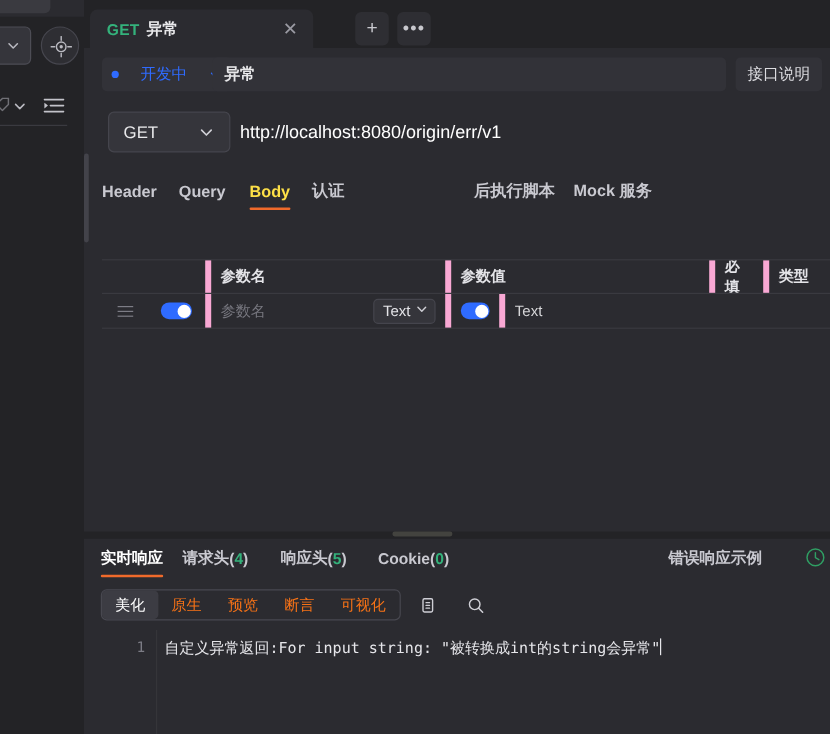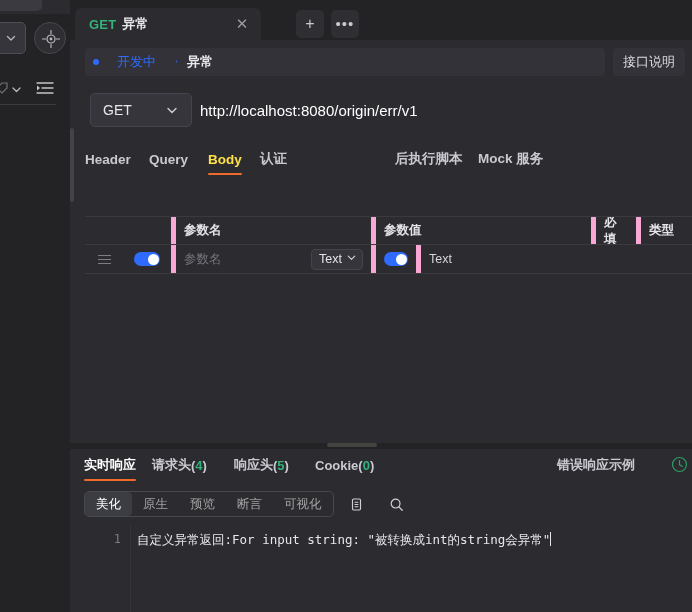--- a/index.html
+++ b/index.html
@@ -206,21 +206,21 @@
 
   
   .vbar { position: absolute; left: 0; top: 40px; width: 622px; height: 34px; }
   .vgroup {
     position: absolute; left: 14px; top: 2px; height: 26px;
     border: 1px solid #484850; border-radius: 5px; display: flex; align-items: stretch;
     background: #2b2b30;
   }
   .vbtn {
     display: flex; align-items: center; padding: 0 11px;
-    font-size: 12.5px; color: #a3a3a3;
+    font-size: 12.5px; color: #f97316;
   }
   .vbtn.active { background: #3c3c43; color: #fff; border-radius: 4px; }
   .vicon {
     position: absolute; top: 4px; width: 22px; height: 22px;
     display: flex; align-items: center; justify-content: center; color: #cfcfd5;
   }
 
   
   .code {
     position: absolute; left: 0; top: 76px; width: 622px; height: 87px;

